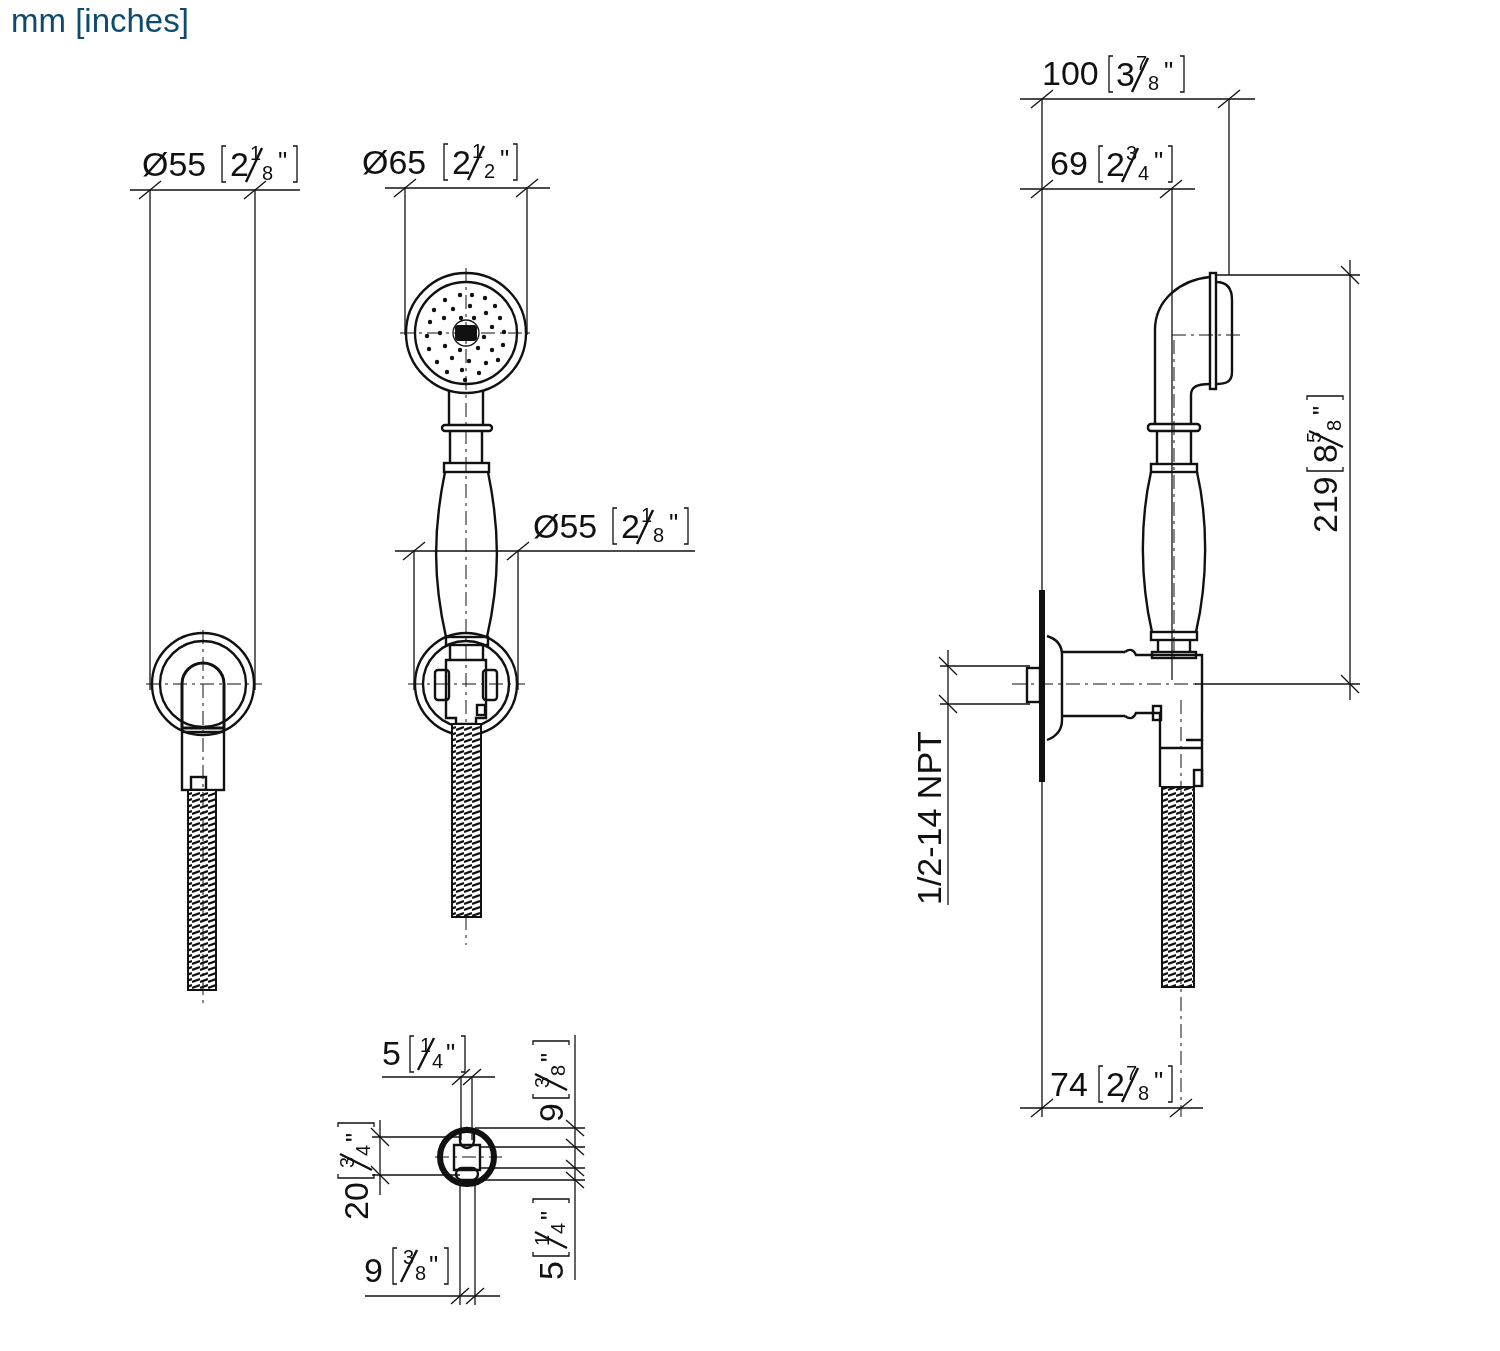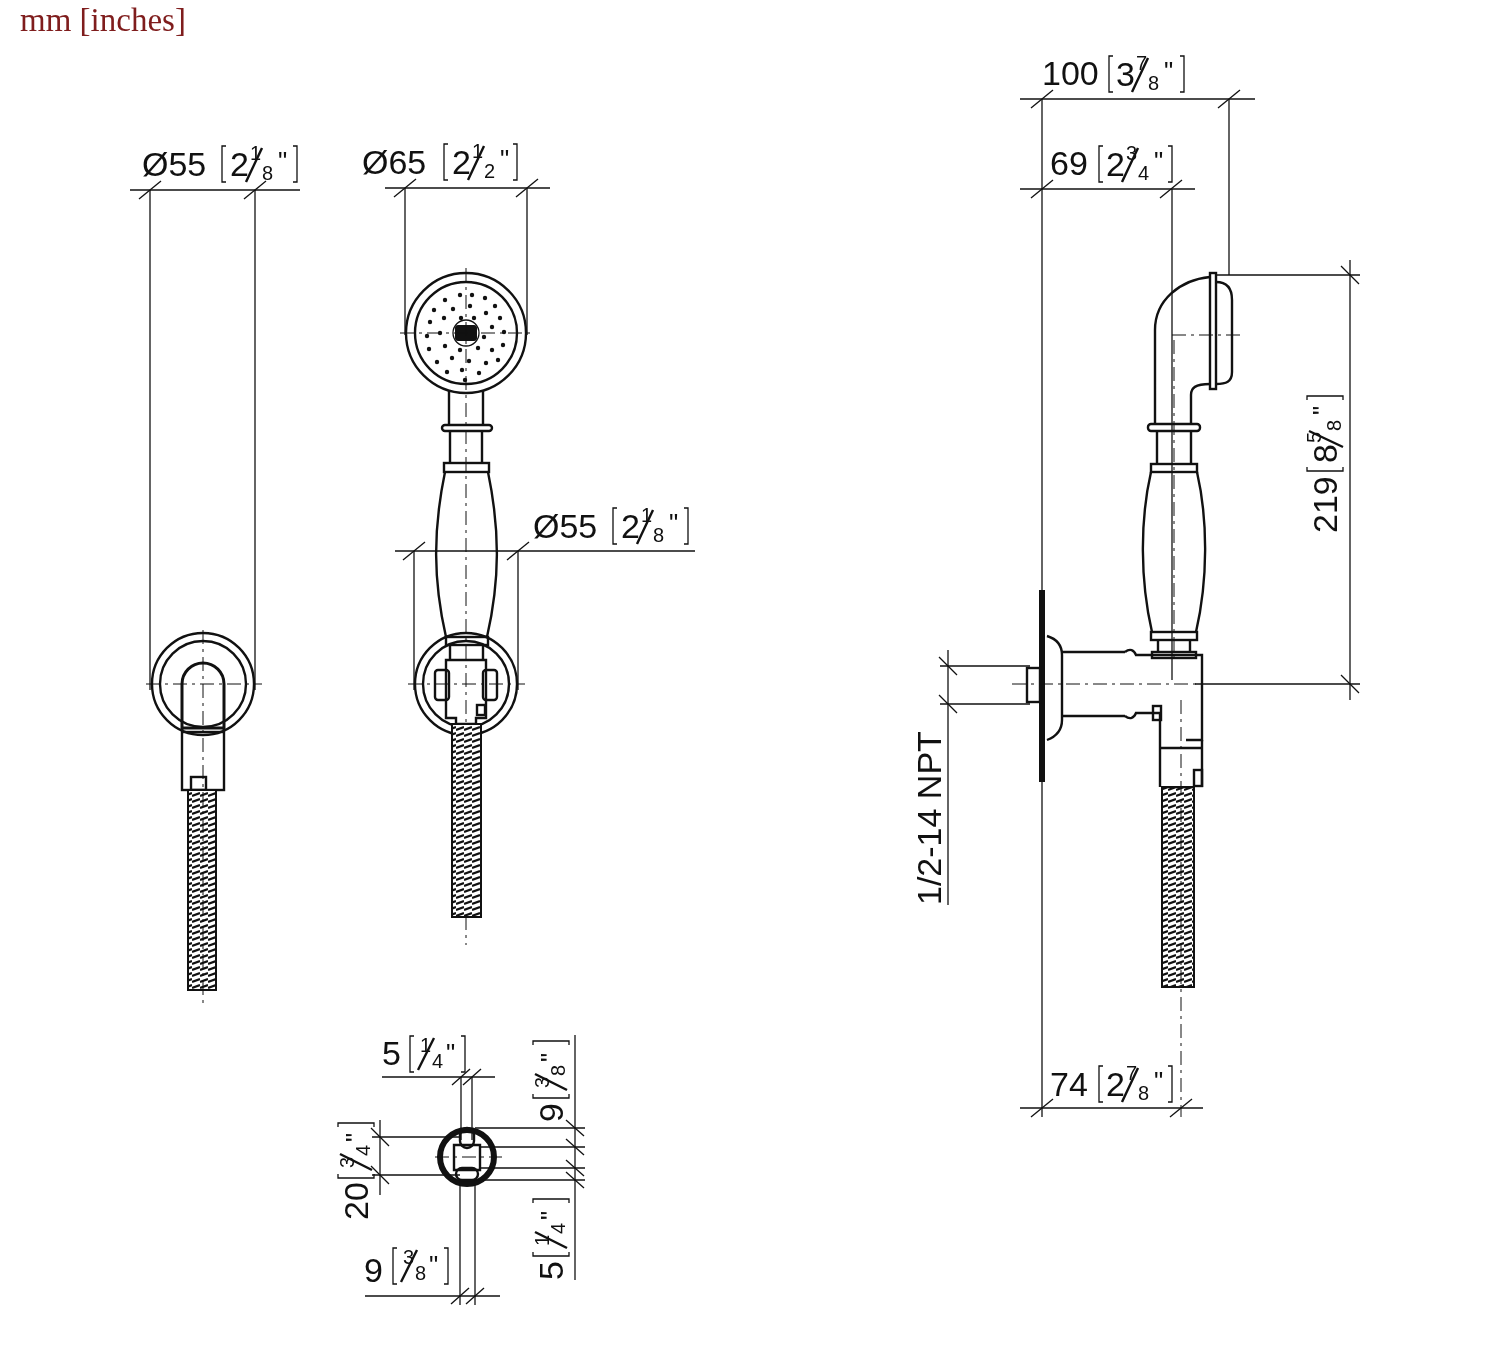--- a/index.html
+++ b/index.html
@@ -5,21 +5,21 @@
   html, body { margin:0; padding:0; background:#ffffff; }
   body { width:1500px; height:1351px; position:relative; overflow:hidden; font-family:"Liberation Sans", sans-serif; }
   svg { position:absolute; left:0; top:0; }
   .ln { stroke:#111; fill:none; stroke-width:1.3; }
   .th { stroke:#111; fill:none; stroke-width:3; }
   .md { stroke:#111; fill:none; stroke-width:2.4; }
   .ctr { stroke:#111; fill:none; stroke-width:1; stroke-dasharray:14 5 3 5; }
   .tick { stroke:#111; stroke-width:1.3; }
   .lbl { font-family:"Liberation Sans", sans-serif; font-size:34px; fill:#111; }
   .frac { font-family:"Liberation Sans", sans-serif; font-size:20px; fill:#111; }
-  .unit { position:absolute; left:20px; top:2px; font-size:33px; color:#7f1d1d; font-family:Liberation Serif, serif; }
+  .unit { position:absolute; left:11px; top:2px; font-size:33px; color:#0c4a6e; font-family:Liberation Sans, sans-serif; }
   .dot { fill:#111; }
 </style>
 </head>
 <body>
 
 <div class="unit">mm [inches]</div>
 
 <svg width="1500" height="1351" viewBox="0 0 1500 1351">
   <defs>
     <pattern id="hose" width="8" height="6" patternUnits="userSpaceOnUse">

